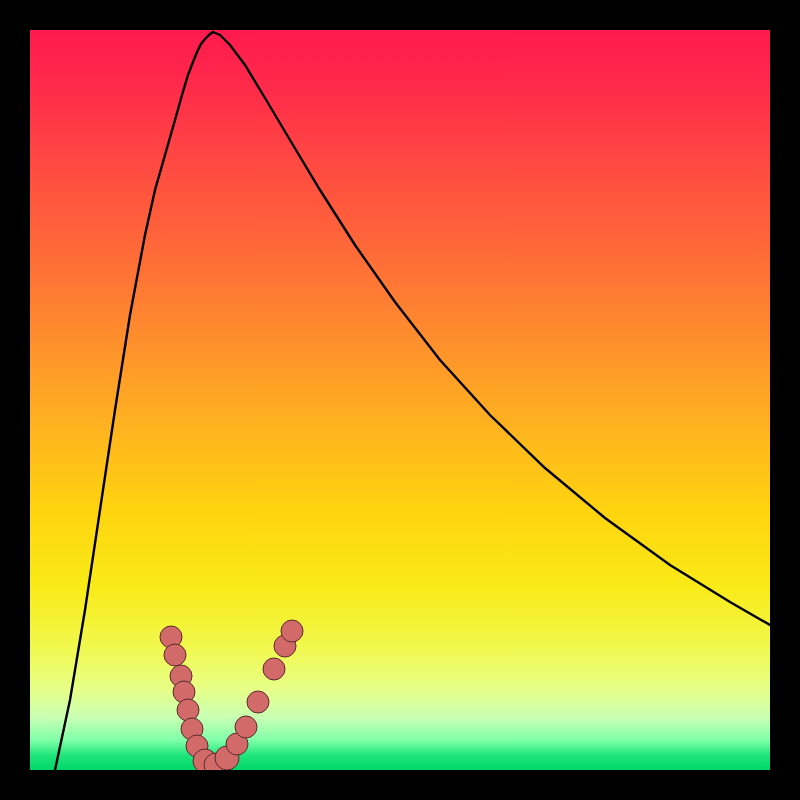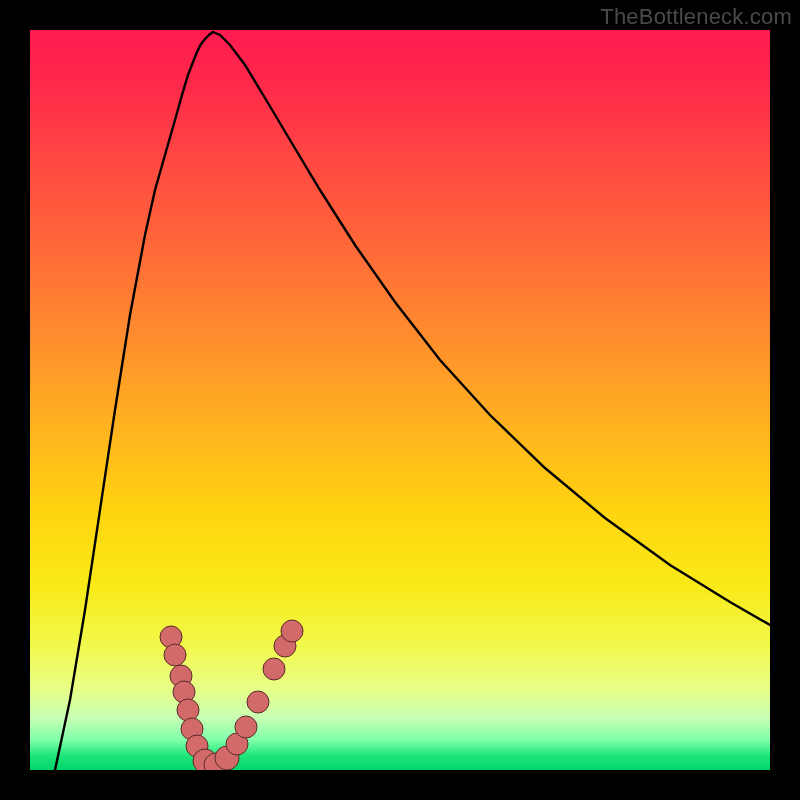--- a/index.html
+++ b/index.html
@@ -75,21 +75,20 @@
     width: 100%;
     height: 100%;
     z-index: 20;
   }
 </style>
 </head>
 <body>
 
 <div class="outer">
 
-  <div class="watermark">TheBottleneck.com</div>
 
   <div class="plot-area">
     <div class="gradient"></div>
 
     <svg class="curves" viewBox="0 0 740 740" preserveAspectRatio="none">
       <path id="curve-left" fill="none" stroke-width="2.4" stroke-linecap="round" d="M25 740 L40 670 L55 580 L70 480 L85 380 L100 285 L115 205 L125 160 L135 125 L145 90 L152 65 L158 45 L163 32 L167 22 L171 14 L175 9 L179 5 L183 2" stroke="#000000"></path>
       <path id="curve-right" fill="none" stroke-width="2.4" stroke-linecap="round" d="M183 2 L190 5 L200 15 L215 35 L235 68 L260 110 L290 160 L325 215 L365 272 L410 330 L460 385 L515 438 L575 488 L640 535 L700 572 L740 595" stroke="#000000"></path>
     </svg>
 
     <svg class="markers" viewBox="0 0 740 740" preserveAspectRatio="none" id="marker-layer">

